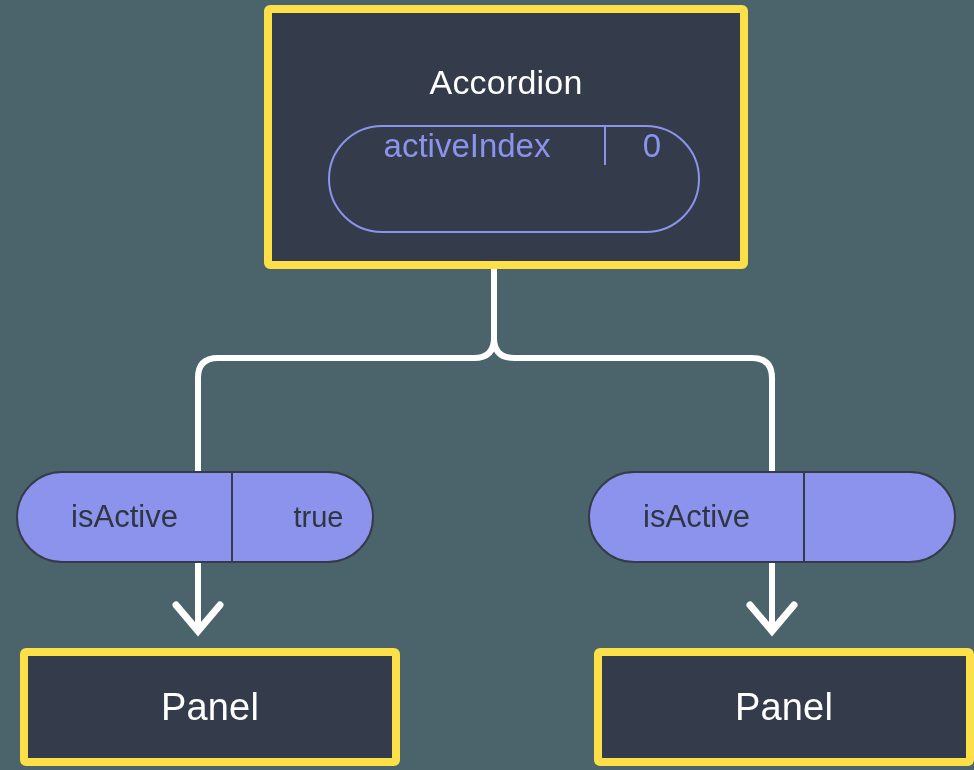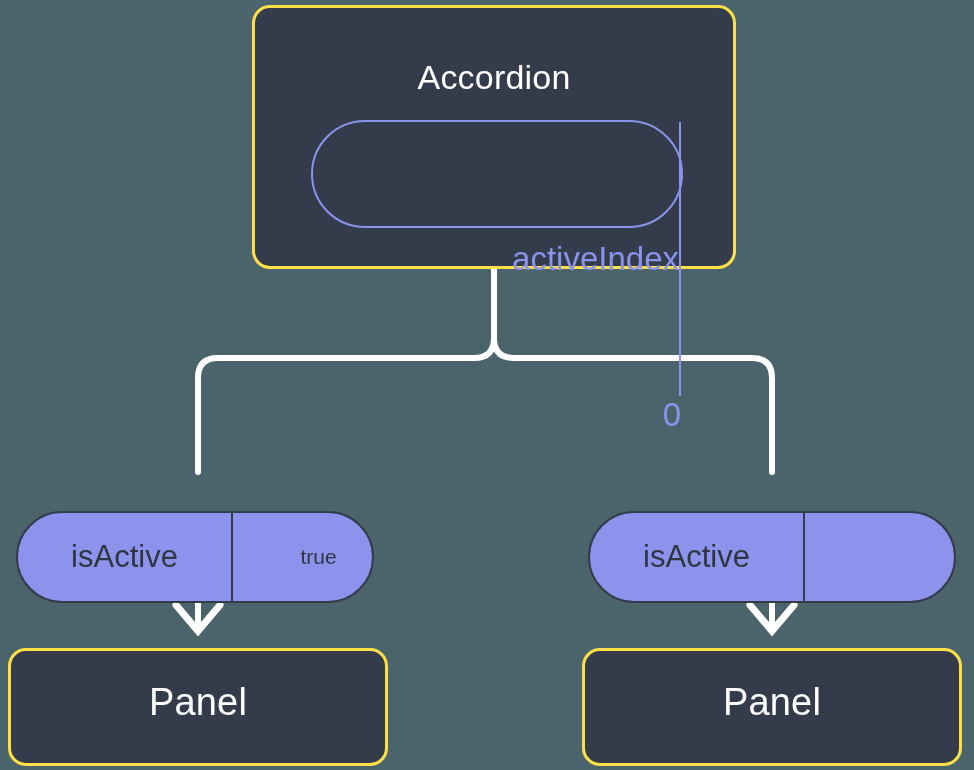--- a/index.html
+++ b/index.html
@@ -25,23 +25,24 @@
     width: 974px;
     height: 770px;
     pointer-events: none;
   }
 
   
   .node-box {
     position: absolute;
     box-sizing: border-box;
     background: #343c4b;
-    border: 3px solid #fde047;
-    border-radius: 18px;
+    border: 8px solid #fde047;
+    border-radius: 6px;
     z-index: 3;
+    margin-left: 12px;
   }
   #accordion-node {
     left: 252px;
     top: 5px;
     width: 484px;
     height: 264px;
   }
   #panel-node-left {
     left: 8px;
     top: 648px;
@@ -78,23 +79,22 @@
     position: absolute;
     box-sizing: border-box;
     left: 56px;
     top: 112px;
     width: 372px;
     height: 108px;
     border: 2px solid #8b93ec;
     border-radius: 999px;
     background: transparent;
     display: flex;
-    align-items: flex-end;
+    align-items: flex-start;
     z-index: 4;
-    flex-direction: column;
   }
   #active-index-pill .pill-key {
     flex: 0 0 274px;
     display: flex;
     align-items: center;
     justify-content: center;
     border-right: 2px solid #8b93ec;
     color: #8b93ec;
     font-size: 33px;
     white-space: nowrap;
@@ -114,38 +114,37 @@
     position: absolute;
     box-sizing: border-box;
     height: 92px;
     border: 2px solid #343c4b;
     border-radius: 999px;
     background: #8b93ec;
     display: flex;
     align-items: stretch;
     z-index: 5;
     overflow: hidden;
-    margin-top: 40px;
   }
   .prop-pill .pill-key {
     display: flex;
     align-items: center;
     justify-content: center;
     border-right: 2px solid #343c4b;
     color: #2f3642;
     font-size: 31px;
     white-space: nowrap;
   }
   .prop-pill .pill-val {
     flex: 1 1 auto;
     display: flex;
     align-items: center;
     justify-content: center;
     color: #2f3642;
-    font-size: 21px;
+    font-size: 29px;
     white-space: nowrap;
     padding-left: 32px;
   }
   #is-active-pill-left {
     left: 16px;
     top: 471px;
     width: 358px;
   }
   #is-active-pill-left .pill-key { flex: 0 0 213px; }
 

